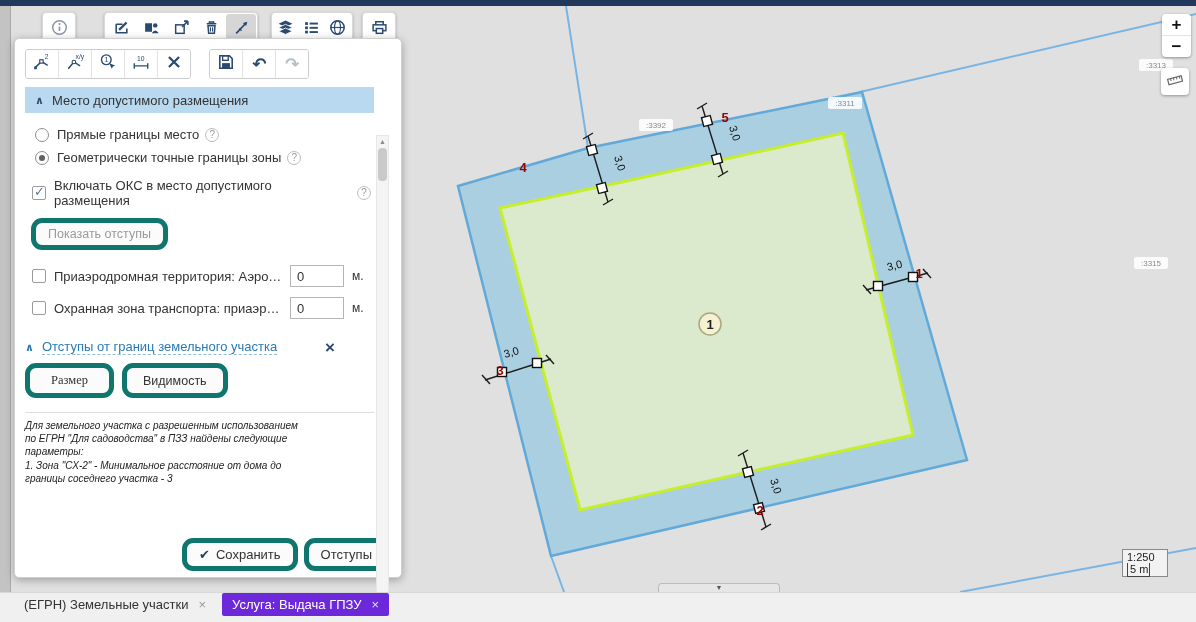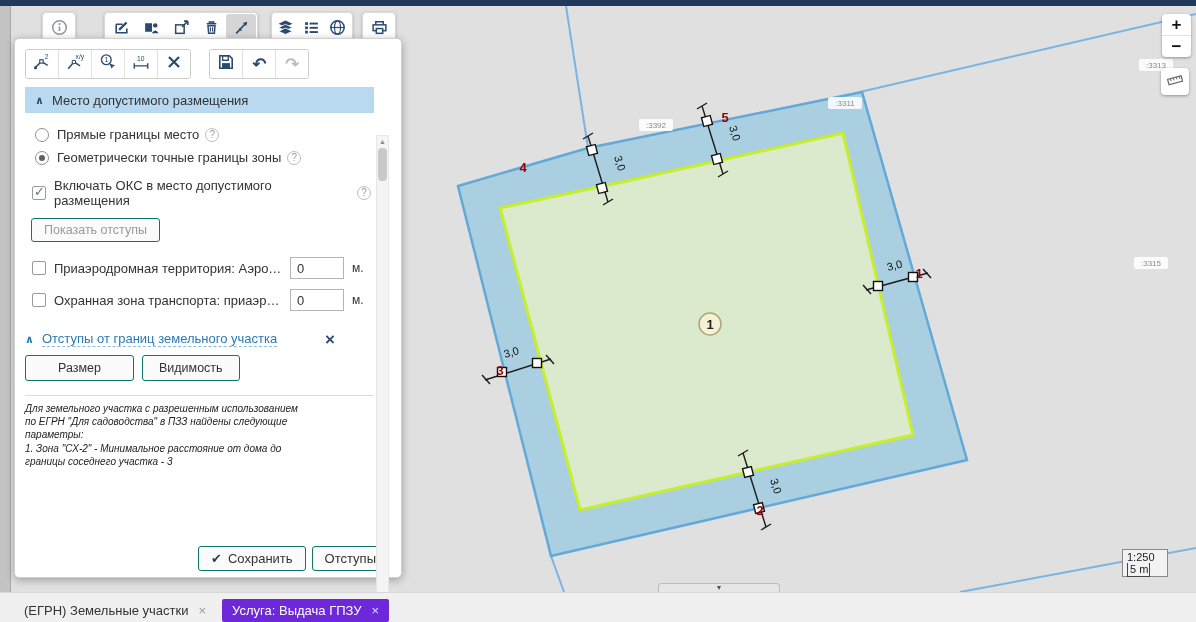--- a/index.html
+++ b/index.html
@@ -27,21 +27,21 @@
   .pbody{position:absolute;left:0;top:48px;right:0;bottom:0;}
   .phdr{margin:0 27px 0 10px;height:26px;background:#b9d9f1;display:flex;align-items:center;padding-left:10px;font-size:13px;color:#333;box-sizing:border-box;}
   .chev{font-size:11px;font-weight:bold;margin-right:8px;color:#33506e;}
   .row{display:flex;align-items:center;margin-left:20px;margin-right:30px;}
   .radio{width:14px;height:14px;border:1px solid #8f8f8f;border-radius:50%;background:#fff;flex:none;box-sizing:border-box;}
   .radio.sel::after{content:"";display:block;width:6px;height:6px;margin:3px;border-radius:50%;background:#606060;}
   .cb{width:14px;height:14px;border:1px solid #9b9b9b;border-radius:2px;background:#fff;flex:none;position:relative;box-sizing:border-box;}
   .cb.checked::after{content:"✓";position:absolute;left:1px;top:-3px;font-size:13px;font-weight:bold;color:#5d7792;}
   .lbl{font-size:13px;color:#333;margin:0 6px 0 8px;}
   .help{width:14px;height:14px;border:1px solid #bdbdbd;border-radius:50%;color:#9a9a9a;font-size:10px;line-height:12px;text-align:center;flex:none;box-sizing:border-box;}
-  .btn{display:inline-flex;align-items:center;border:1px solid #0f766e;border-radius:3px;background:#fbfbfb;font-size:12.5px;color:#333;padding:4px 12px;cursor:pointer;}
+  .btn{display:inline-flex;align-items:center;border:5px solid #0f766e;border-radius:11px;background:#fbfbfb;font-size:12.5px;color:#333;padding:4px 12px;cursor:pointer;}
   .btn.dim{color:#9a9a9a;}
   .zlabel{font-size:13px;color:#333;margin:0 4px 0 8px;width:232px;white-space:nowrap;overflow:hidden;text-overflow:ellipsis;}
   .zinput{width:46px;height:20px;border:1px solid #b5b5b5;font-size:13px;color:#333;padding:0 0 0 6px;font-family:inherit;}
   .unit{font-size:12px;color:#333;margin-left:8px;}
   .seclink{font-size:13px;color:#2a7ab5;border-bottom:1px dashed #8fbcdd;cursor:pointer;}
   .closex{position:absolute;right:36px;font-size:17px;color:#2b4a70;font-weight:bold;cursor:pointer;line-height:1;}
   .divider{border-top:1px solid #ddd;margin:14px 27px 0 10px;}
   .note{margin:6px 34px 0 10px;font-size:10px;font-style:italic;color:#222;line-height:1.32;}
   table.sb{border-collapse:collapse;margin:11px 27px 0 10px;width:351px;font-size:13px;color:#333;}
   table.sb th{background:#edf2f7;font-weight:normal;font-size:12.5px;color:#4a5560;text-align:left;padding:3px 6px;border-right:1px solid #d9e0e6;border-bottom:1px solid #d0d0d0;white-space:nowrap;overflow:hidden;text-overflow:ellipsis;}
@@ -59,21 +59,21 @@
   .scrollbar .thumb{position:absolute;left:1px;top:12px;width:9px;height:33px;background:#c9c9c9;border-radius:4px;cursor:pointer;}
   
   .zoomctl{position:absolute;left:1162px;top:14px;width:29px;background:#fff;border-radius:4px;box-shadow:0 1px 3px rgba(0,0,0,.35);overflow:hidden;}
   .zoomctl .zb{height:21px;display:flex;align-items:center;justify-content:center;font-size:17px;font-weight:bold;color:#111;cursor:pointer;}
   .zoomctl .zb + .zb{border-top:1px solid #e3e3e3;}
   .rulerbtn{position:absolute;left:1161px;top:68px;width:28px;height:27px;background:#fff;border-radius:4px;box-shadow:0 1px 3px rgba(0,0,0,.35);display:flex;align-items:center;justify-content:center;cursor:pointer;}
   .scalebox{position:absolute;left:1122px;top:549px;width:46px;height:28px;background:#f2f2f2;border:1px solid #8a8a8a;font-size:11px;color:#222;box-sizing:border-box;padding:1px 0 0 4px;line-height:12px;}
   .scalebar{display:inline-block;border-left:1px solid #444;border-right:1px solid #444;border-bottom:1px solid #444;padding:0 1px 1px 2px;}
   .collapse-handle{position:absolute;left:658px;top:583px;width:122px;height:9px;background:#e6e6e6;border:1px solid #bbb;border-bottom:none;border-radius:4px 4px 0 0;box-sizing:border-box;text-align:center;font-size:7px;line-height:7px;color:#555;cursor:pointer;}
   
-  .tabbar{position:absolute;left:0;top:592px;width:1196px;height:30px;background:#f0f0f0;border-top:1px solid #d8d8d8;display:flex;align-items:flex-end;box-sizing:border-box;font-size:13px;}
+  .tabbar{position:absolute;left:0;top:592px;width:1196px;height:30px;background:#f0f0f0;border-top:1px solid #d8d8d8;display:flex;align-items:flex-start;box-sizing:border-box;font-size:13px;}
   .tab{display:flex;align-items:center;padding:4px 10px;margin-left:6px;color:#333;cursor:pointer;border-radius:2px;}
   .tab:first-child{margin-left:14px;}
   .tab .x{margin-left:10px;color:#999;font-size:13px;}
   .tab.active{background:#6d28d9;color:#fff;}
   .tab.active .x{color:#cfe8f8;}
 </style>
 </head>
 <body>
 
 <div class="stage">
@@ -372,21 +372,21 @@
         <span class="unit">м.</span>
       </div>
 
       <div class="row" style="margin-top:20px;margin-left:10px;position:relative;">
         <span class="chev" style="color:#2a7ab5;">∧</span>
         <span class="seclink">Отступы от границ земельного участка</span>
         <span class="closex">×</span>
       </div>
 
       <div style="margin:8px 0 0 10px;display:flex;gap:8px;">
-        <span class="btn" style="padding:5px 32px;">Размер</span>
+        <span class="btn" style="padding:5px 21px;font-family:Liberation Serif, serif;">Размер</span>
         <span class="btn" style="padding:5px 16px;">Видимость</span>
       </div>
 
       <div class="divider"></div>
 
       <div class="note">
         <div>Для земельного участка с разрешенным использованием</div>
         <div>по ЕГРН "Для садоводства" в ПЗЗ найдены следующие</div>
         <div>параметры:</div>
         <div>1. Зона "СХ-2" - Минимальное расстояние от дома до</div>

